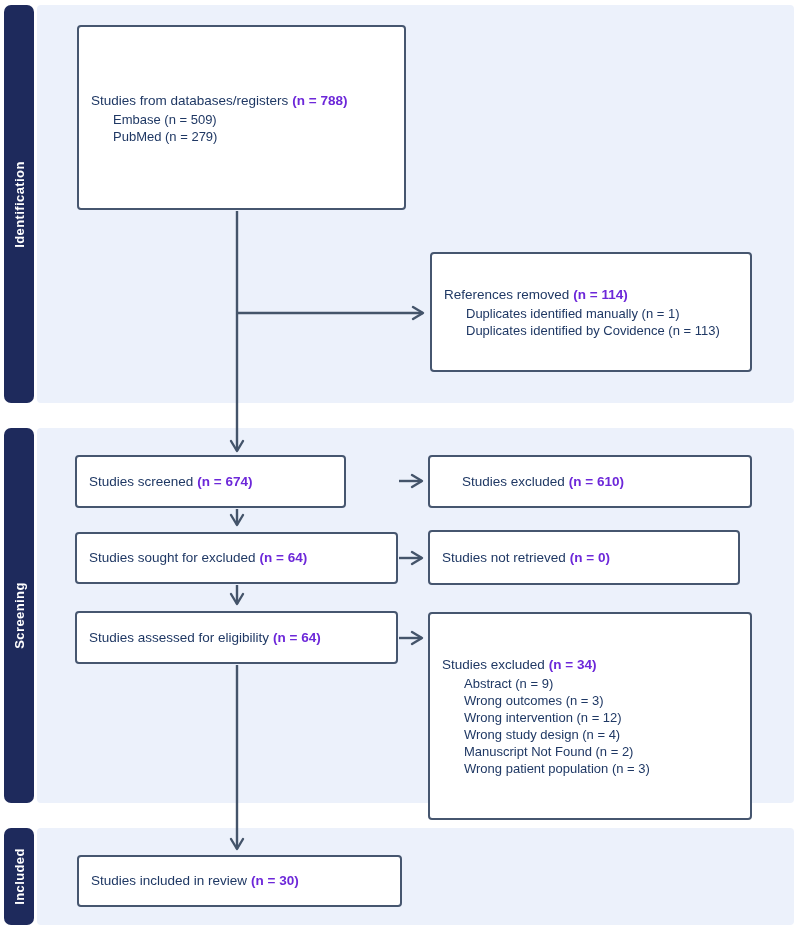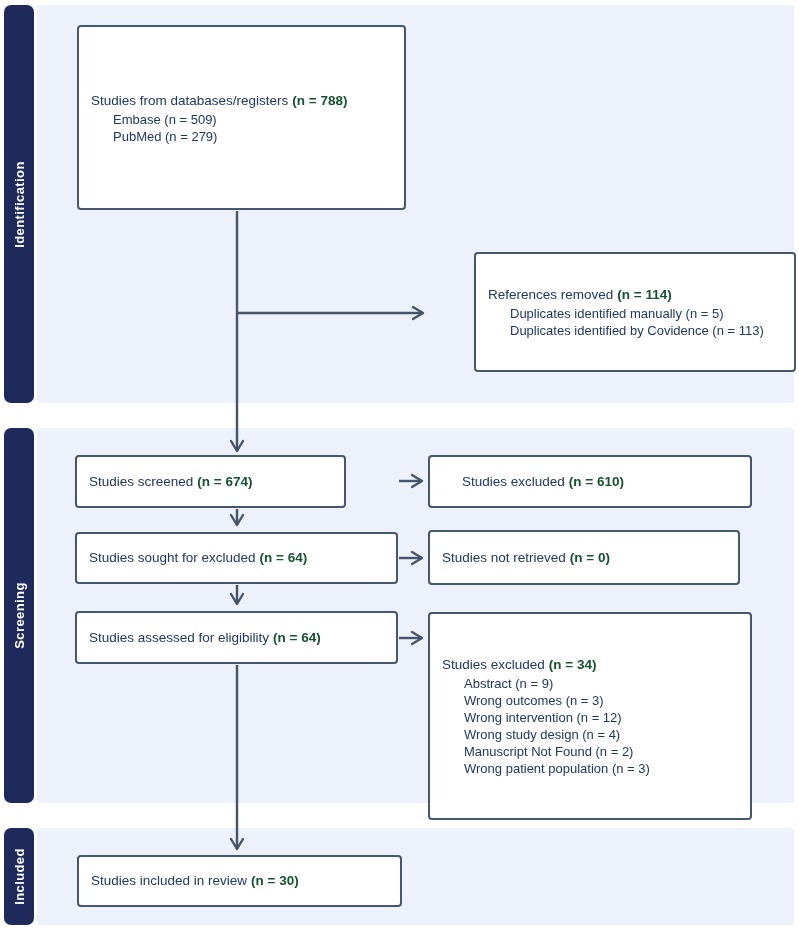--- a/index.html
+++ b/index.html
@@ -75,33 +75,33 @@
     padding-left: 12px;
     padding-right: 6px;
     color: #1F3864;
   }
   .fbox .title {
     font-size: 13.5px;
     line-height: 20px;
     white-space: nowrap;
   }
   .fbox .count {
-    color: #14532d;
+    color: #6d28d9;
     font-weight: bold;
     margin-left: 4px;
   }
   .fbox .item {
     font-size: 13px;
     line-height: 17px;
     padding-left: 22px;
     white-space: nowrap;
   }
 
   .box-databases   { left: 77px;  top: 25px;  width: 329px; height: 185px; }
-  .box-references  { left: 430px; top: 252px; width: 322px; height: 120px; margin-left: 44px; }
+  .box-references  { left: 430px; top: 252px; width: 322px; height: 120px; }
   .box-screened    { left: 75px;  top: 455px; width: 271px; height: 53px; }
   .box-excluded610 { left: 428px; top: 455px; width: 324px; height: 53px; padding-left: 32px; }
   .box-sought      { left: 75px;  top: 532px; width: 323px; height: 52px; }
   .box-notretrieved{ left: 428px; top: 530px; width: 312px; height: 55px; }
   .box-assessed    { left: 75px;  top: 611px; width: 323px; height: 53px; }
   .box-excluded34  { left: 428px; top: 612px; width: 324px; height: 208px; }
   .box-included    { left: 77px;  top: 855px; width: 325px; height: 52px; }
 </style>
 </head>
 <body>
@@ -143,21 +143,21 @@
       <span>Studies from databases/registers</span><span class="count">(n = 788)</span>
     </div>
     <div class="item">Embase (n = 509)</div>
     <div class="item">PubMed (n = 279)</div>
   </div>
 
   <div class="fbox box-references">
     <div class="title">
       <span>References removed</span><span class="count">(n = 114)</span>
     </div>
-    <div class="item">Duplicates identified manually (n = 5)</div>
+    <div class="item">Duplicates identified manually (n = 1)</div>
     <div class="item">Duplicates identified by Covidence (n = 113)</div>
   </div>
 
   <div class="fbox box-screened">
     <div class="title">
       <span>Studies screened</span><span class="count">(n = 674)</span>
     </div>
   </div>
 
   <div class="fbox box-excluded610">

